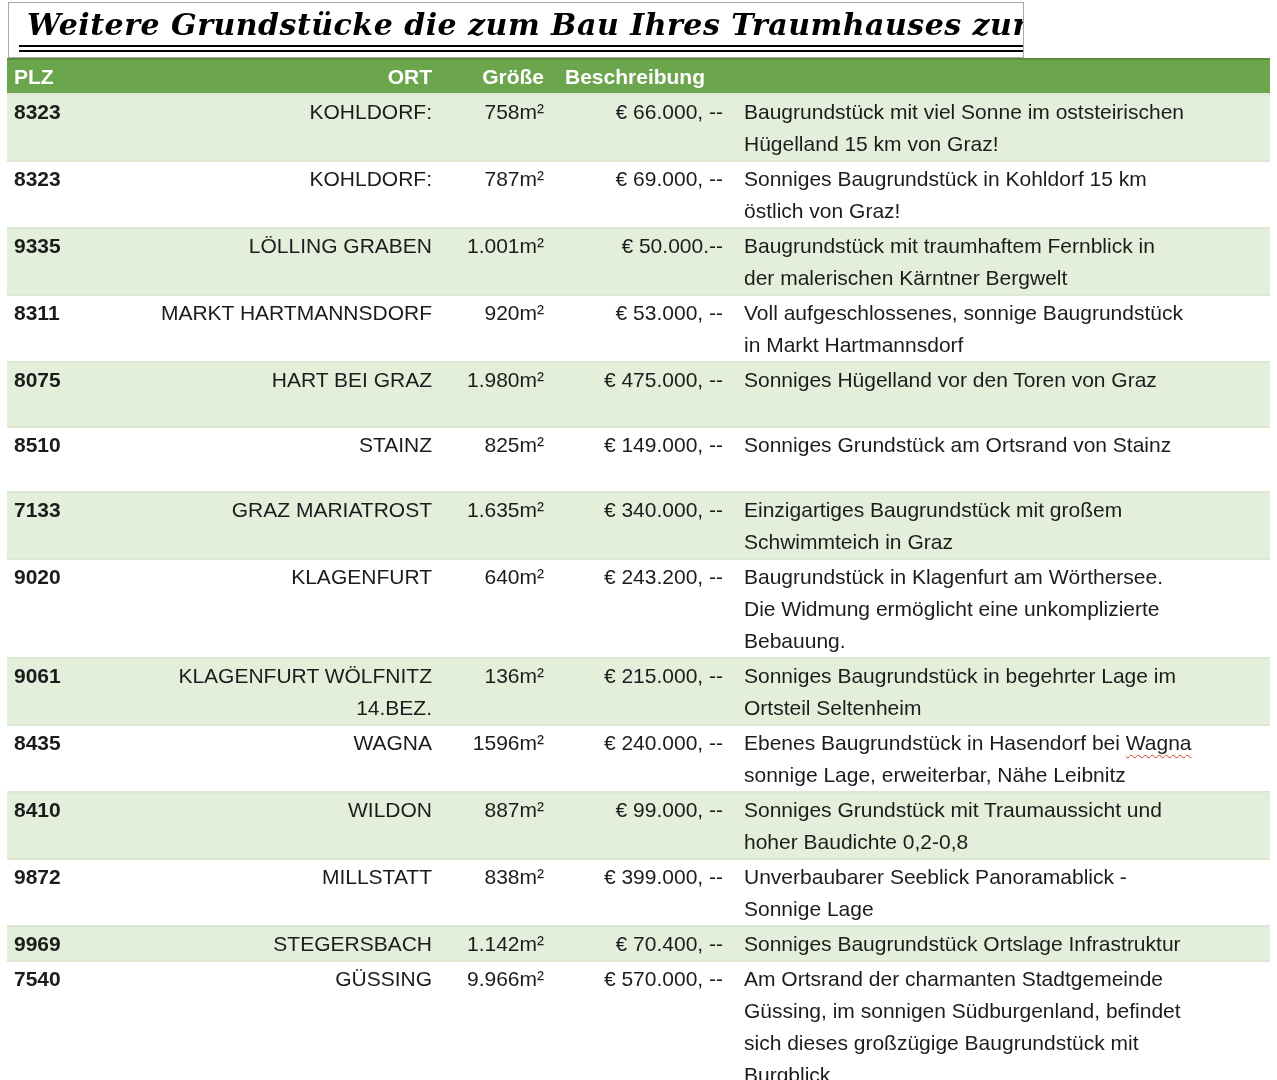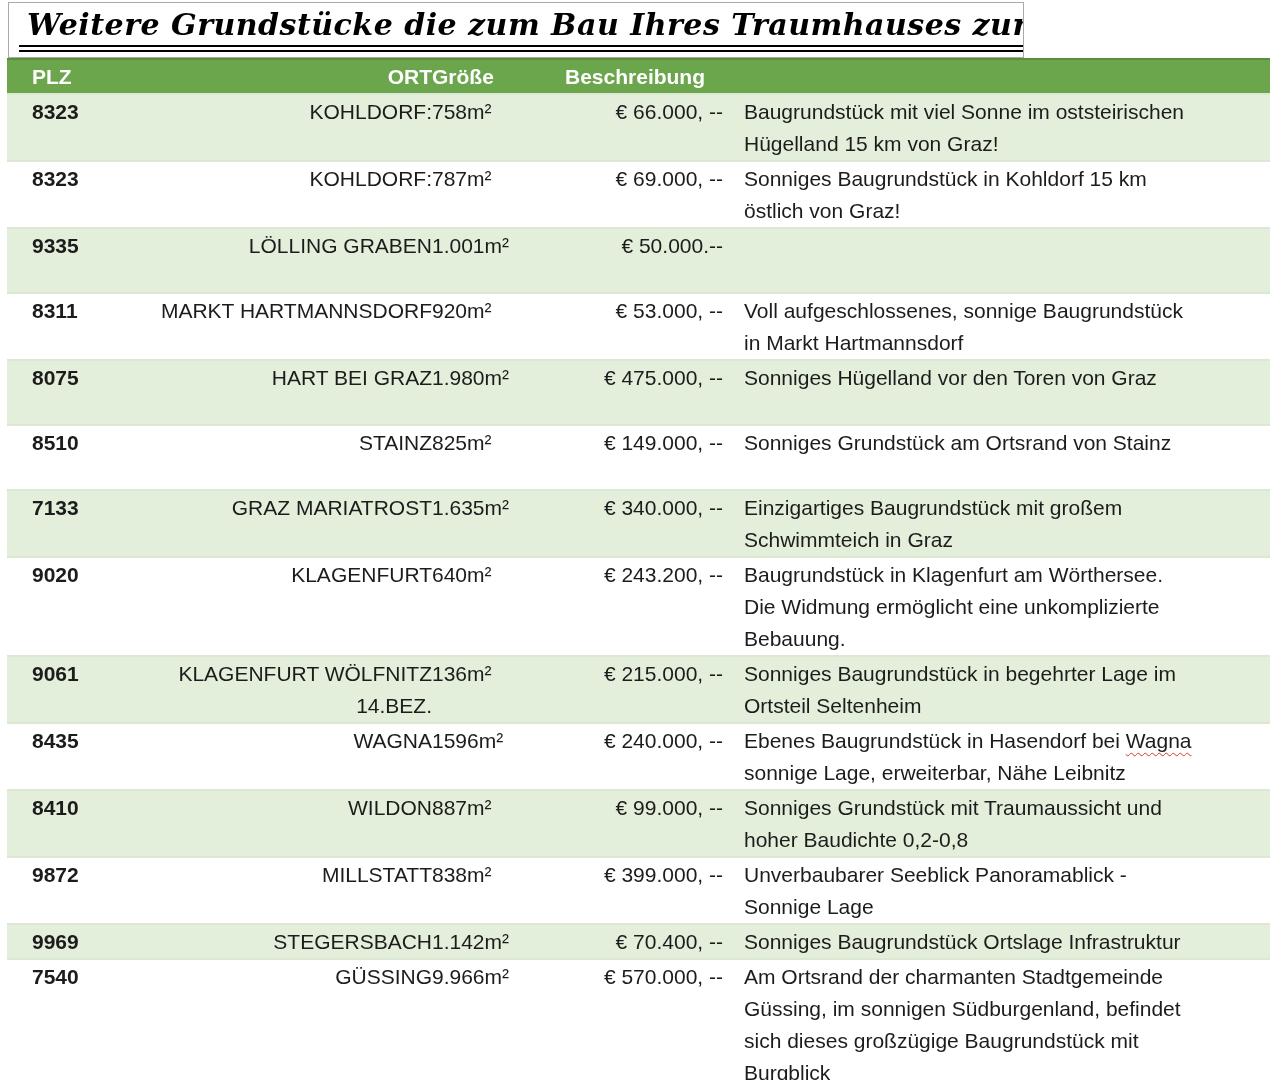--- a/index.html
+++ b/index.html
@@ -61,23 +61,23 @@
   }
   .tbody .t-row:nth-child(odd){ background:var(--band); }
   .tbody .t-row:nth-child(13){ min-height:31px; }
   .cell{
     box-sizing:border-box;
     padding-top:1px;
     line-height:32px;
     font-size:21px;
     white-space:pre-line;
   }
-  .c-plz{ flex:0 0 97px; padding-left:25px; font-weight:bold; }
+  .c-plz{ flex:0 0 97px; padding-left:7px; font-weight:bold; }
   .c-ort{ flex:0 0 328px;text-align:right; }
-  .c-size{ flex:0 0 112px; }
+  .c-size{ flex:0 0 112px; text-align:right; }
   .c-price{ flex:0 0 179px; text-align:right; }
   .c-desc{ flex:1; padding-left:21px; padding-right:19px; }
   .thead .c-plz{ font-weight:bold; }
   .misspelled{
     text-decoration:underline;
     text-decoration-style:wavy;
     text-decoration-color:var(--spellcheck);
     text-decoration-thickness:1px;
     text-underline-offset:4px;
   }
@@ -115,20 +115,22 @@
     <div class="cell c-price">€ 69.000, --</div>
     <div class="cell c-desc">Sonniges Baugrundstück in Kohldorf 15 km
 östlich von Graz!</div>
   </div>
 
   <div class="t-row">
     <div class="cell c-plz">9335</div>
     <div class="cell c-ort">LÖLLING GRABEN</div>
     <div class="cell c-size">1.001m²</div>
     <div class="cell c-price">€ 50.000.--</div>
+    <div class="cell c-desc">Baugrundstück mit traumhaftem Fernblick in
+der malerischen Kärntner Bergwelt</div>
   </div>
 
   <div class="t-row">
     <div class="cell c-plz">8311</div>
     <div class="cell c-ort">MARKT HARTMANNSDORF</div>
     <div class="cell c-size">920m²</div>
     <div class="cell c-price">€ 53.000, --</div>
     <div class="cell c-desc">Voll aufgeschlossenes, sonnige Baugrundstück
 in Markt Hartmannsdorf</div>
   </div>

